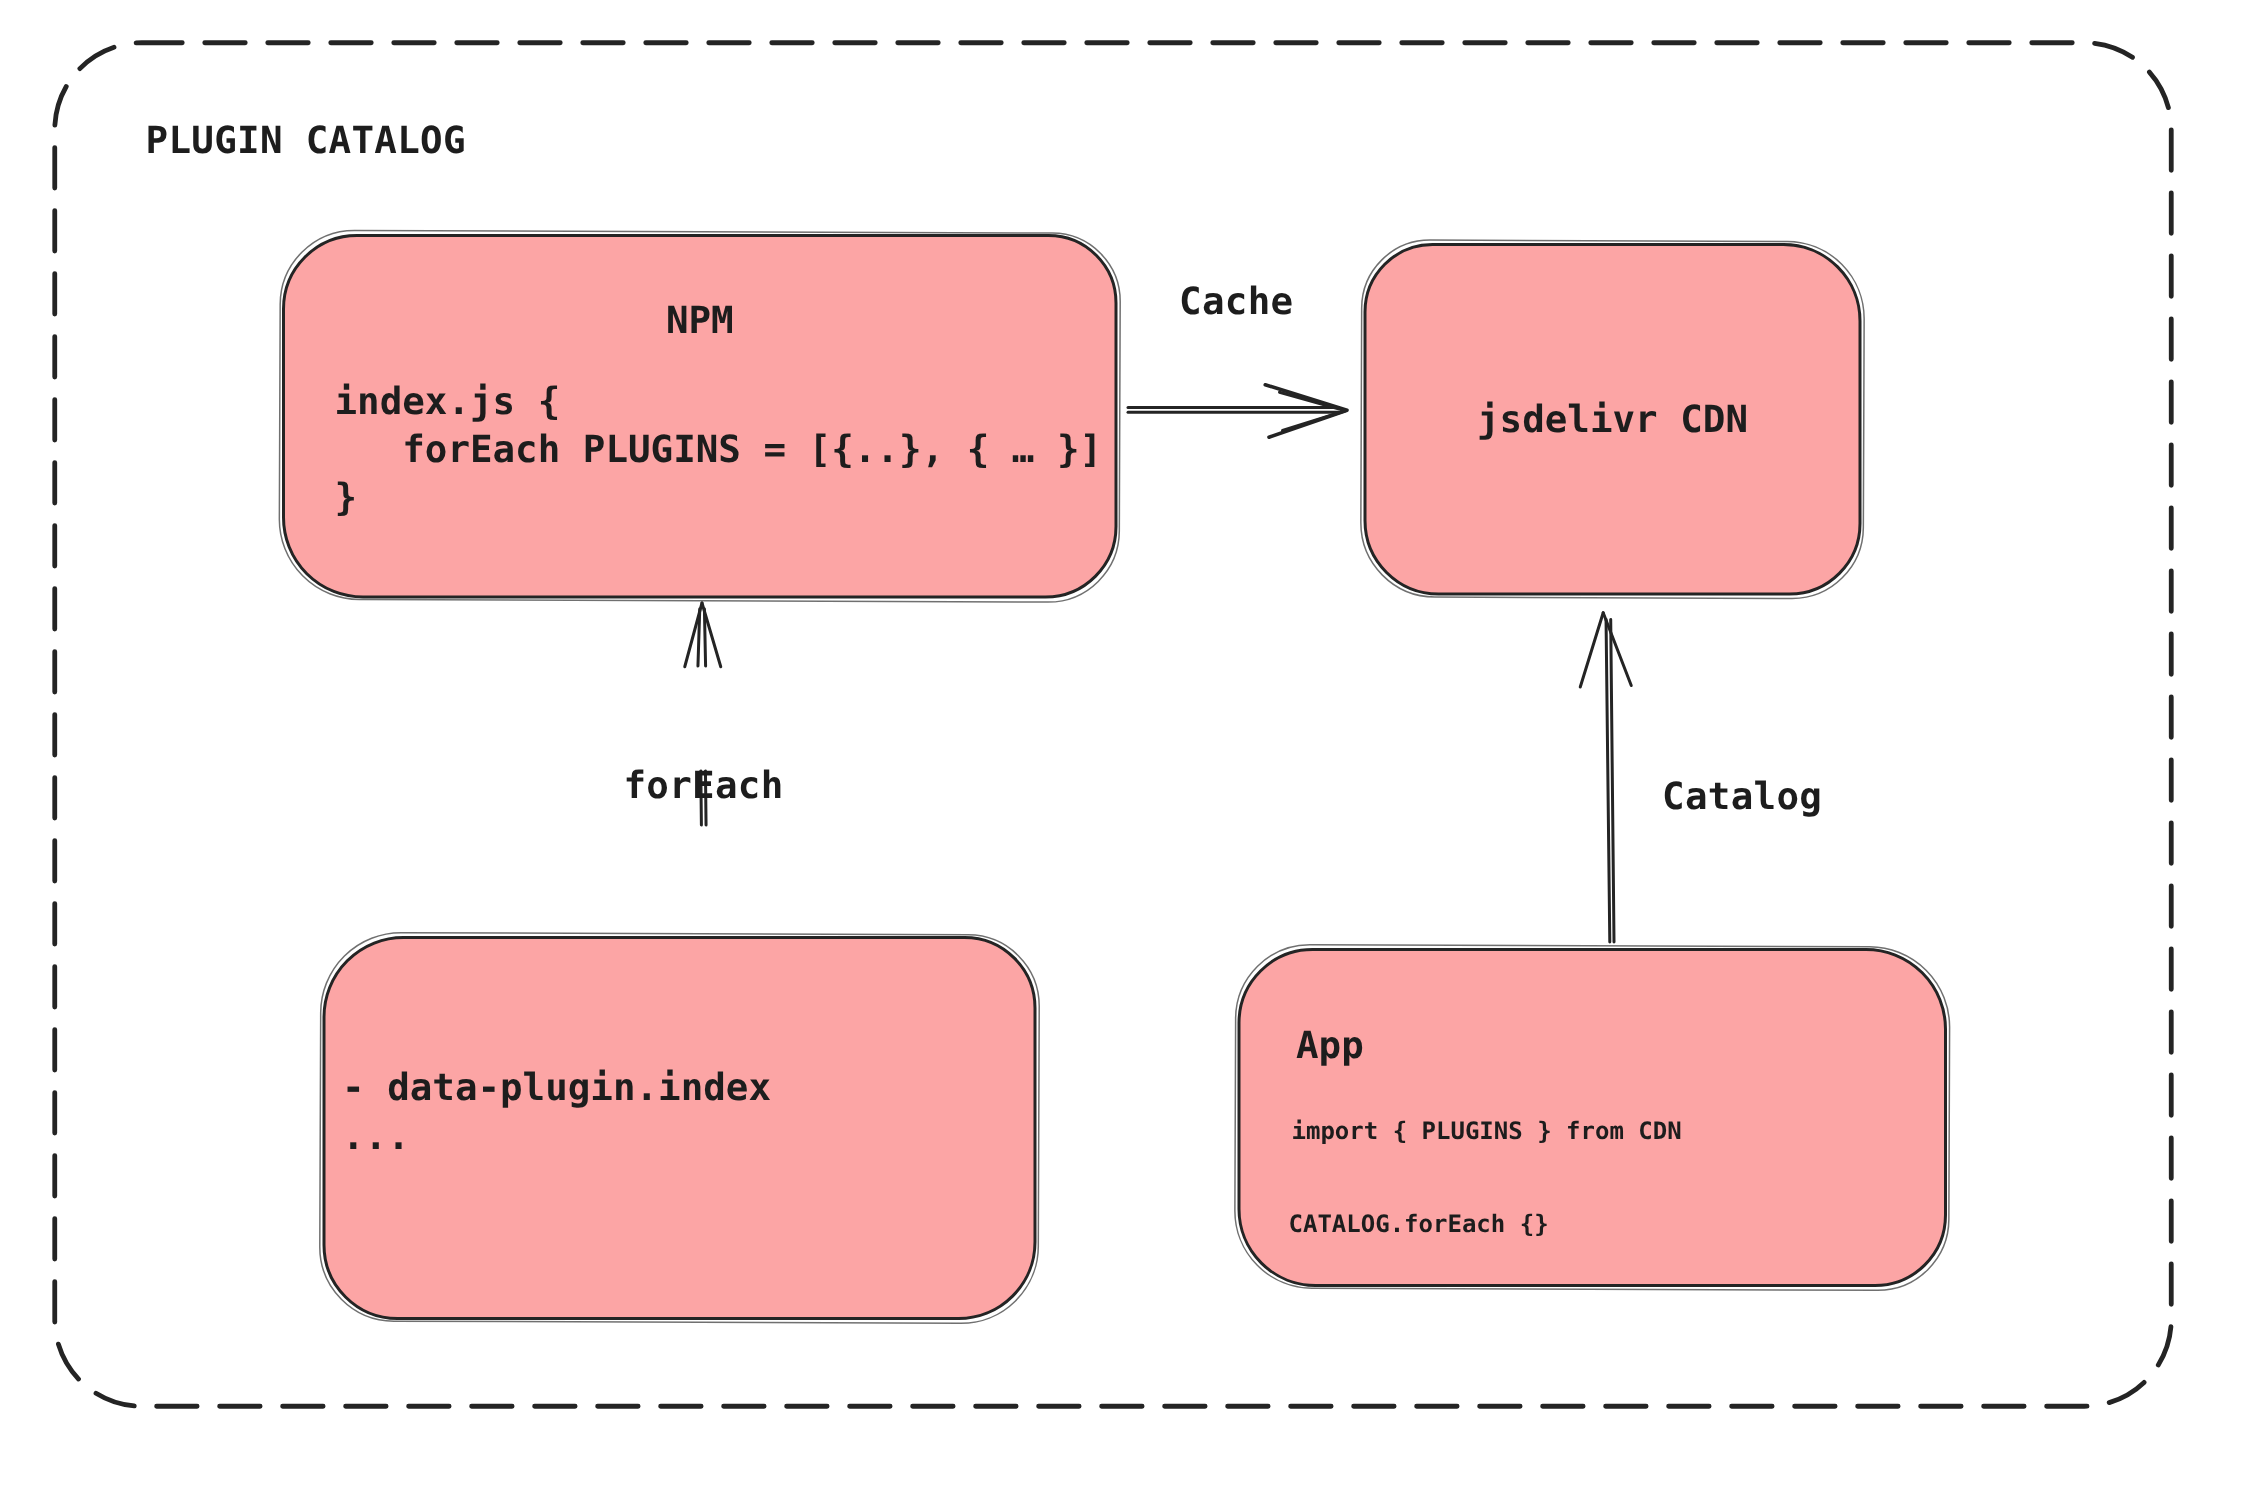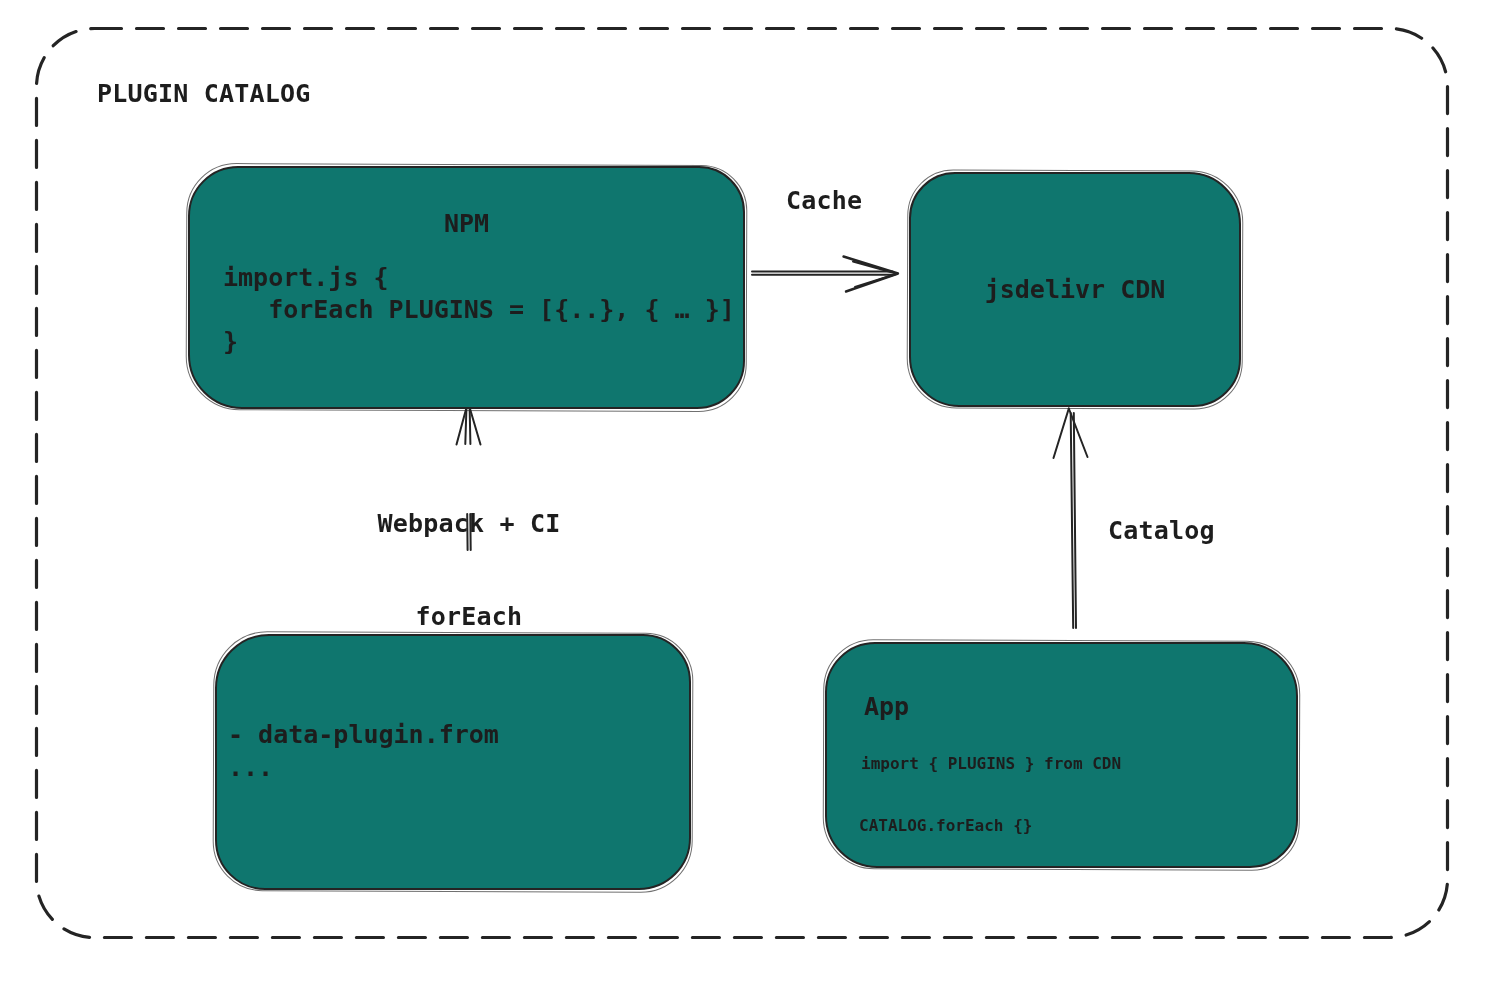--- a/index.html
+++ b/index.html
@@ -19,24 +19,23 @@
   }
   .label{
     position:absolute;
     font-size:25px;
     line-height:28px;
     white-space:pre;
     letter-spacing:0.2px;
   }
   .box{
     position:absolute;
-    background:#0f766e;
+    background:#fca5a5;
     border:2.5px solid #242424;
     box-sizing:border-box;
-    margin-top:10px;
   }
   
   .box::before{
     content:"";
     position:absolute;
     inset:-4px;
     border:1.5px solid rgba(36,36,36,0.65);
     border-radius:inherit;
     transform:rotate(0.22deg);
     pointer-events:none;
@@ -99,41 +98,40 @@
       <path d="M1068.8 408.5 L1053.5 458"></path>
       <path d="M1068.8 408.5 L1087.5 457"></path>
     </g>
   </svg>
 
   <div class="label title-label">PLUGIN CATALOG</div>
 
   <div class="box npm-box">
     <div class="box-heading">NPM</div>
     <div class="code npm-code">
-      <div class="code-line">import.js {</div>
+      <div class="code-line">index.js {</div>
       <div class="code-line">   forEach PLUGINS = [{..}, { … }]</div>
       <div class="code-line">}</div>
     </div>
   </div>
 
   <div class="label cache-label">Cache</div>
 
   <div class="box cdn-box">
     <div class="cdn-text">jsdelivr CDN</div>
   </div>
 
   <div class="label build-label">
-    <div>Webpack + CI</div>
     <div>forEach</div>
   </div>
 
 
   <div class="box repo-box">
     <div class="code repo-list">
-      <div class="code-line">- data-plugin.from</div>
+      <div class="code-line">- data-plugin.index</div>
       <div class="code-line">...</div>
     </div>
   </div>
 
   <div class="box app-box">
     <div class="app-title">App</div>
     <div class="code-line app-line1">import { PLUGINS } from CDN</div>
     <div class="code-line app-line2">CATALOG.forEach {}</div>
   </div>
 

